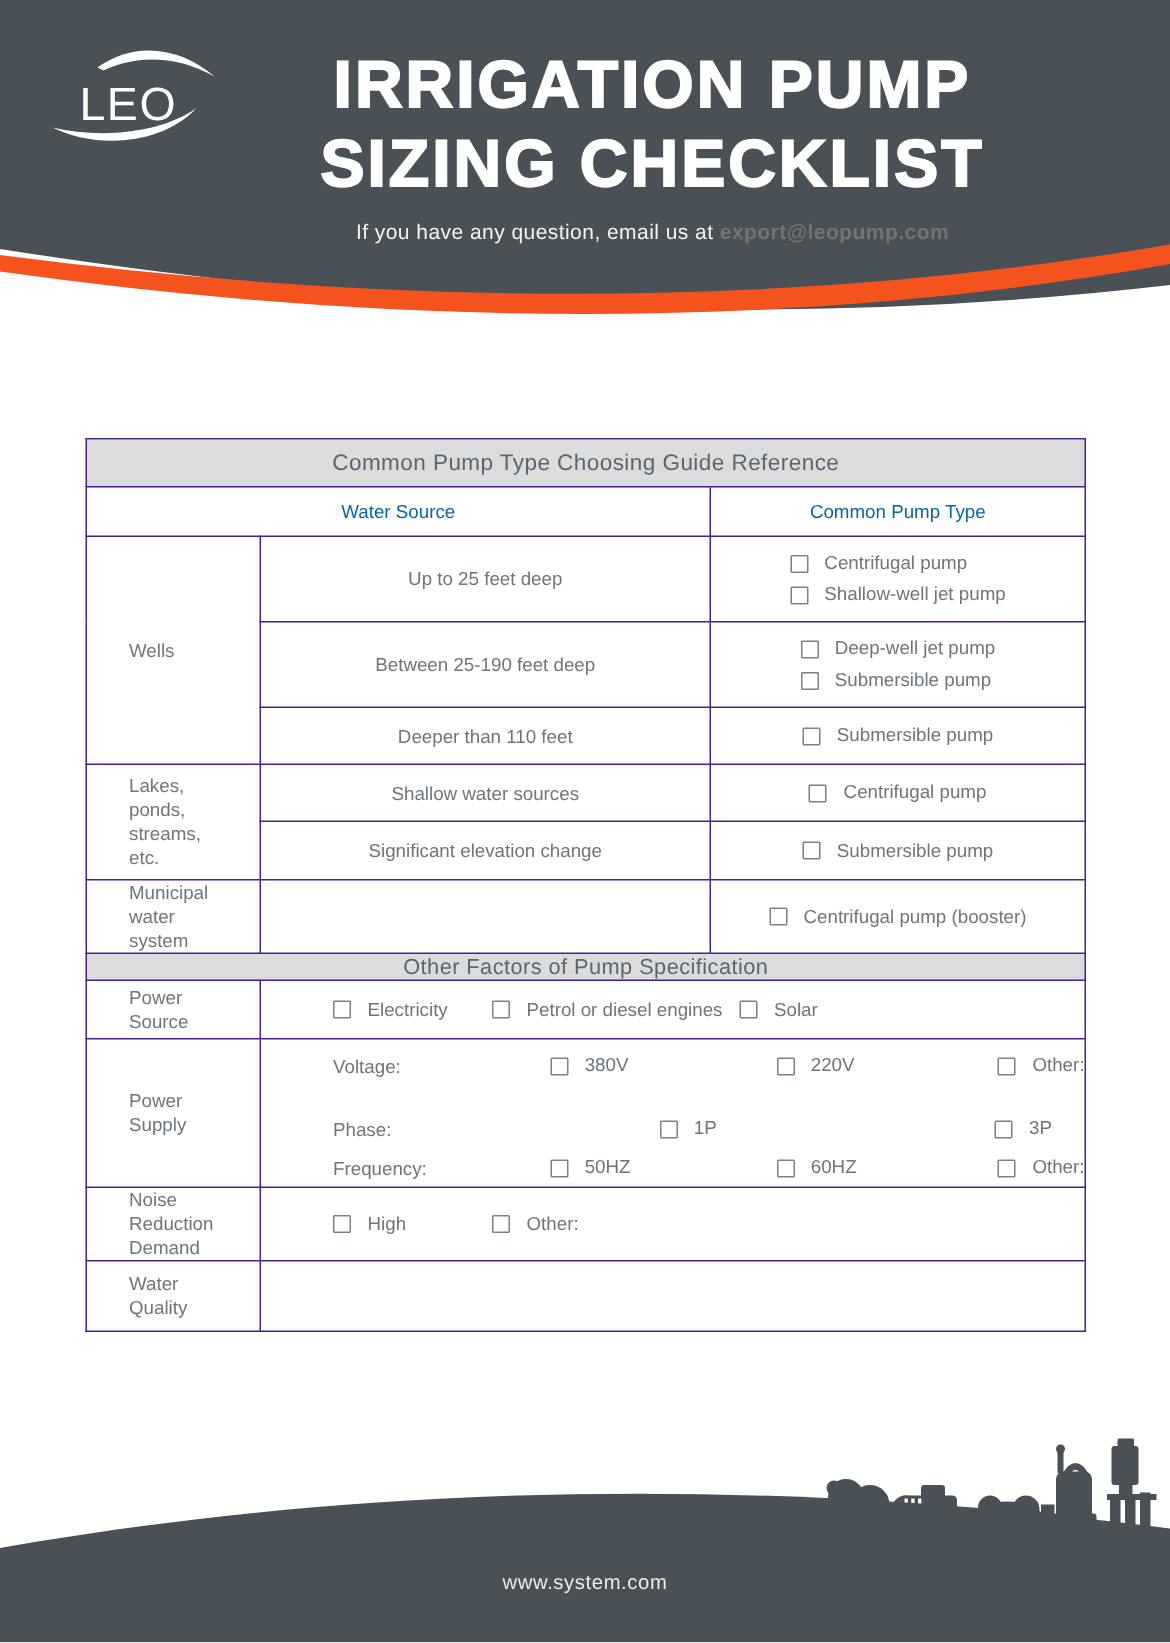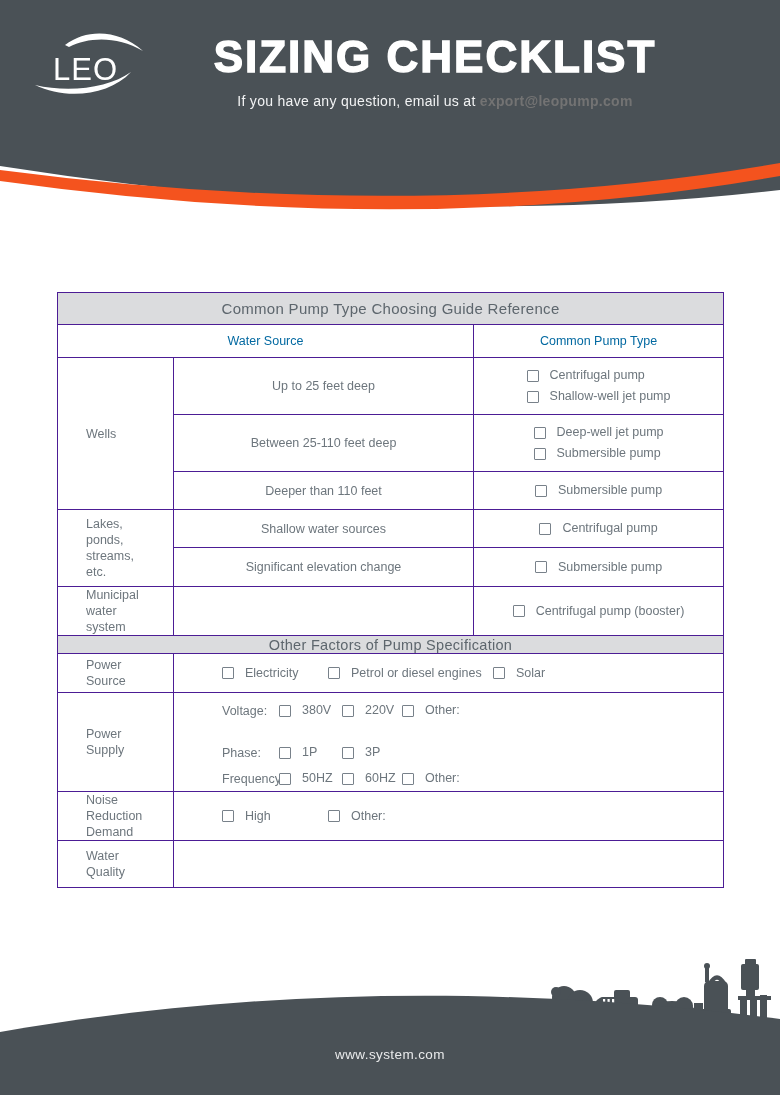--- a/index.html
+++ b/index.html
@@ -30,21 +30,21 @@
   td.cond{text-align:center;}
   td.pumps{text-align:center;}
   .pump-list{display:inline-block;text-align:left;}
   .opt{display:flex;align-items:center;line-height:21px;}
   .cb{flex:0 0 auto;width:10px;height:10px;border:1.5px solid #78818a;border-radius:1px;
       display:inline-block;margin-right:11px;background:#fff;}
   td.factor-cell{padding-left:48px;}
   .opt-row{display:flex;align-items:center;}
   .opt-row .opt.w1{width:106px;}
   .opt-row .opt.w2{width:165px;}
-  .ps-row{display:flex;align-items:center;margin-top:5px;}
+  .ps-row{display:flex;align-items:center;margin-top:5px;justify-content:space-between;}
   .ps-row .ps-label{width:57px;flex:0 0 auto;}
   .ps-row .opt.o1{width:63px;}
   .ps-row .opt.o2{width:60px;}
   .ps-gap{margin-top:21px;}
 
   
   .footer-svg{position:absolute;left:0;bottom:0;}
   .footer-url{position:absolute;left:0;bottom:33px;width:780px;text-align:center;
               color:#e9eaeb;font-size:13.5px;letter-spacing:.4px;}
 </style>
@@ -58,20 +58,21 @@
     <path d="M0,170 Q420,225 780,163 L780,176 Q420,240 0,181 Z" fill="#f4531e"></path>
   </svg>
 
   <svg class="logo" width="126" height="78" viewBox="0 0 126 78">
     <path d="M32,21 C55,4 86,6 110,27 C84,12 56,13 36,23 Z" fill="#ffffff"></path>
     <path d="M98,48 C76,72 32,76 2,61 C36,69 76,64 98,48 Z" fill="#ffffff"></path>
     <text x="20" y="56" font-size="31" letter-spacing="1" fill="#ffffff" font-family="Liberation Sans, DejaVu Sans, sans-serif">LEO</text>
   </svg>
 
   <div class="title-block">
+    <div class="title-line">IRRIGATION PUMP</div>
     <div class="title-line">SIZING CHECKLIST</div>
     <div class="subtitle">
       <span>If you have any question, email us at</span>
       <b>export@leopump.com</b>
     </div>
   </div>
 
 
   <table class="checklist">
     <colgroup>
@@ -99,21 +100,21 @@
             <span>Centrifugal pump</span>
           </div>
           <div class="opt">
             <span class="cb"></span>
             <span>Shallow-well jet pump</span>
           </div>
         </div>
       </td>
     </tr>
     <tr style="height:57px">
-      <td class="cond">Between 25-110 feet deep</td>
+      <td class="cond">Between 25-190 feet deep</td>
       <td class="pumps">
         <div class="pump-list">
           <div class="opt">
             <span class="cb"></span>
             <span>Deep-well jet pump</span>
           </div>
           <div class="opt">
             <span class="cb"></span>
             <span>Submersible pump</span>
           </div>

